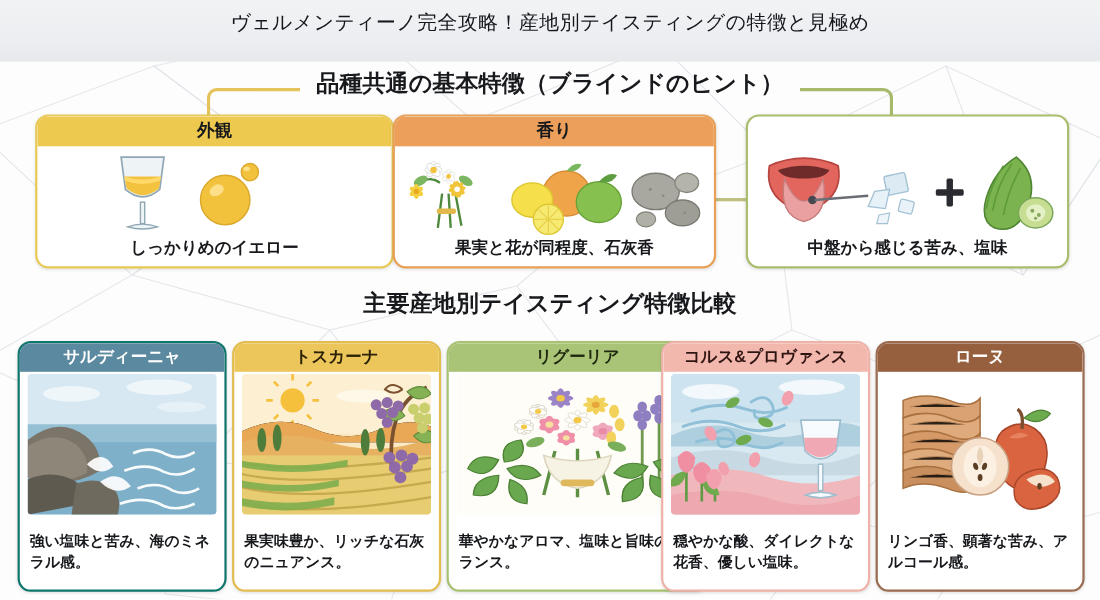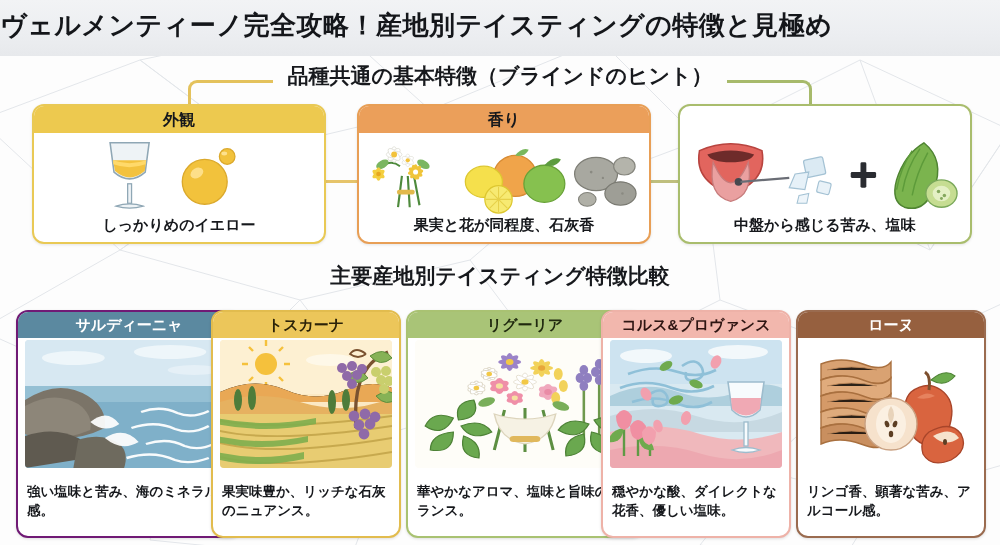--- a/index.html
+++ b/index.html
@@ -11,22 +11,22 @@
   }
   #root{position:absolute;inset:0;background:#fdfdfd;overflow:hidden;}
   .bgpoly{position:absolute;inset:0;z-index:0;pointer-events:none;}
 
   
   .titlebar{
     position:absolute;left:0;top:0;width:1000px;height:56px;z-index:3;
     background:linear-gradient(180deg,#f2f3f5 0%,#eceef1 60%,#e7e9ec 100%);
   }
   .titlebar .title{
-    position:absolute;left:0;right:0;top:8px;
-    font-size:26px;font-weight:bold;color:#14161a;letter-spacing:.5px;
+    position:absolute;left:0;right:0;top:8px;text-align:center;
+    font-size:18px;font-weight:normal;color:#14161a;letter-spacing:.5px;
     white-space:nowrap;
   }
 
   
   .sec1{position:absolute;left:0;right:0;top:62px;height:34px;z-index:4;}
   .sec1 .lbl{
     position:absolute;left:0;right:0;top:0;text-align:center;
     font-size:21px;font-weight:bold;color:#17191d;white-space:nowrap;
   }
   .bracket{position:absolute;z-index:2;}
@@ -46,21 +46,21 @@
   .fcard .fhead{
     position:absolute;left:0;right:0;top:0;height:27px;line-height:27px;
     text-align:center;font-size:16px;font-weight:bold;color:#16181c;
   }
   .fcard .fbody{position:absolute;left:0;right:0;top:27px;bottom:0;}
   .fcard .fcap{
     position:absolute;left:0;right:0;bottom:7px;text-align:center;
     font-size:15px;font-weight:bold;color:#16181c;white-space:nowrap;
   }
   .fcard .art{position:absolute;left:0;right:0;top:2px;height:80px;}
-  #fcard0{left:32px;width:290px;border:2px solid #e9c955;}
+  #fcard0{left:32px;width:290px;border:2px solid #e9c955;padding-left:32px;}
   #fcard0 .fhead{background:#edc94f;}
   #fcard1{left:357px;width:290px;border:2px solid #e89f56;}
   #fcard1 .fhead{background:#eb9f5a;}
   #fcard2{left:678px;width:290px;border:2px solid #a9bd6d;}
   #fcard2 .fhead{background:#b0c271;}
 
   .conn{position:absolute;height:3px;z-index:2;}
   .conn-a{left:319px;top:180px;width:40px;background:#e6c46a;}
   .conn-b{left:644px;top:180px;width:38px;background:#bfbf7e;}
 
@@ -81,21 +81,21 @@
     text-align:center;font-size:15px;font-weight:bold;white-space:nowrap;
   }
   .rcard .rart{position:absolute;left:7px;right:7px;top:28px;height:128px;
     border-radius:4px;overflow:hidden;background:#fff;}
   .rcard .rcap{
     position:absolute;left:6px;right:6px;top:160px;bottom:5px;
     display:flex;align-items:center;justify-content:center;text-align:left;
     font-size:13.5px;font-weight:bold;color:#16181c;line-height:1.35;
     background:#ffffff;border-radius:6px;padding:0 3px;box-sizing:border-box;
   }
-  #rcard0{left:16px;border:2px solid #701a75;padding-left:36px;}
+  #rcard0{left:16px;border:2px solid #0f766e;}
   #rcard0 .rhead{background:#5b89a0;color:#ffffff;}
   #rcard1{left:211px;border:2px solid #e2bc4e;}
   #rcard1 .rhead{background:#ecc65a;color:#2b2208;}
   #rcard2{left:406px;border:2px solid #a9c272;padding-left:48px;}
   #rcard2 .rhead{background:#a9c477;color:#20290f;}
   #rcard3{left:601px;border:2px solid #eeb2a8;}
   #rcard3 .rhead{background:#f2b7ad;color:#2e1512;}
   #rcard4{left:796px;border:2px solid #9a6b4f;}
   #rcard4 .rhead{background:#96603f;color:#ffffff;}
 </style>

